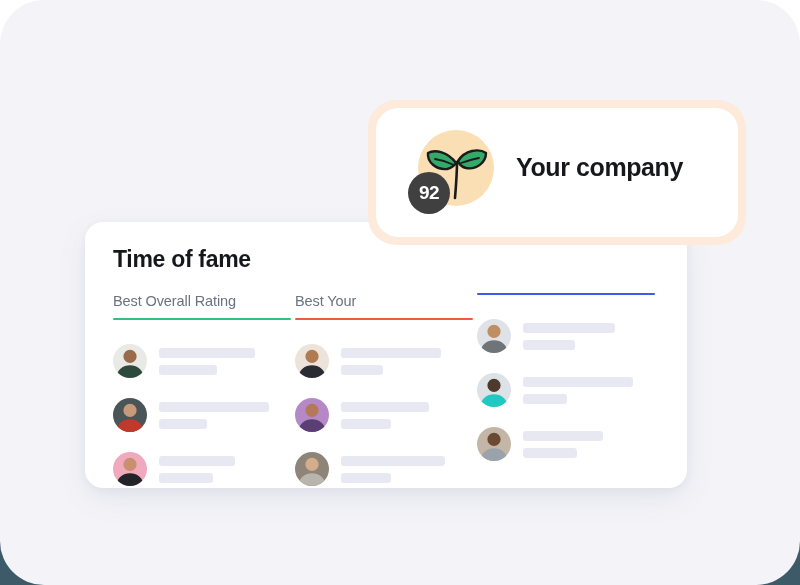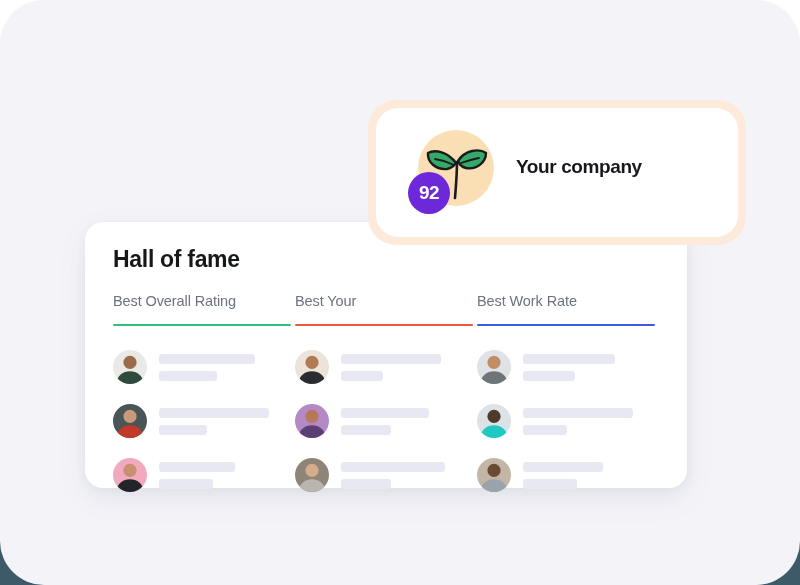--- a/index.html
+++ b/index.html
@@ -63,21 +63,21 @@
 
   .hof-col {
     width: 192px;
     margin-right: 0;
   }
   .hof-col + .hof-col { margin-left: 0; }
 
   .col-head {
     font-size: 14.5px;
     color: #6b7280;
-    padding-bottom: 15px;
+    padding-bottom: 9px;
     letter-spacing: -0.1px;
   }
 
   .col-rule {
     height: 2px;
     width: 178px;
     border-radius: 2px;
     margin-bottom: 16px;
   }
 
@@ -149,42 +149,42 @@
     background: #fadfb4;
   }
 
   .score-badge {
     position: absolute;
     left: 0;
     bottom: 2px;
     width: 42px;
     height: 42px;
     border-radius: 50%;
-    background: #6d28d9;
+    background: #404040;
     color: #ffffff;
     font-size: 19px;
     font-weight: bold;
     display: flex;
     align-items: center;
     justify-content: center;
     letter-spacing: -0.5px;
   }
 
   .plant-svg {
     position: absolute;
     left: 14px;
     top: 6px;
   }
 
   .company-text {
     margin-left: 22px;
   }
 
   .company-name {
-    font-size: 19px;
+    font-size: 25px;
     font-weight: bold;
     color: #17181c;
     letter-spacing: -0.4px;
     margin-bottom: 11px;
   }
 
   .status-chip {
     display: inline-block;
     background: #e4f7ef;
     color: #2bb981;
@@ -195,21 +195,21 @@
   }
 </style>
 </head>
 <body>
 
 <div class="page-top-fill"></div>
 
 <div class="canvas">
 
   <div class="hof-card">
-    <div class="hof-title">Hall of fame</div>
+    <div class="hof-title">Time of fame</div>
 
     <div class="hof-columns" id="columns">
         <div class="hof-col">
           <div class="col-head">Best Overall Rating</div>
           <div class="col-rule" style="background: rgb(46, 194, 126);"></div>
           <div class="row-item">
             <div class="avatar" style="background: rgb(233, 234, 230);"><svg width="34" height="34" viewBox="0 0 34 34">
                 <circle cx="17" cy="12.4" r="6.6" fill="#9a6b4a"></circle>
                 <path d="M3 34 C4 25.5, 10 21.2, 17 21.2 C24 21.2, 30 25.5, 31 34 Z" fill="#2e4a3c"></path>
               </svg></div>
@@ -267,21 +267,20 @@
                 <circle cx="17" cy="12.4" r="6.6" fill="#d6ad8c"></circle>
                 <path d="M3 34 C4 25.5, 10 21.2, 17 21.2 C24 21.2, 30 25.5, 31 34 Z" fill="#b9b4ad"></path>
               </svg></div>
             <div class="skel-wrap">
               <div class="skel" style="width: 104px;"></div>
               <div class="skel" style="width: 50px;"></div>
             </div>
           </div>
         </div>
         <div class="hof-col">
-          <div class="col-head">Best Work Rate</div>
           <div class="col-rule" style="background: rgb(63, 90, 232);"></div>
           <div class="row-item">
             <div class="avatar" style="background: rgb(223, 226, 230);"><svg width="34" height="34" viewBox="0 0 34 34">
                 <circle cx="17" cy="12.4" r="6.6" fill="#c08e63"></circle>
                 <path d="M3 34 C4 25.5, 10 21.2, 17 21.2 C24 21.2, 30 25.5, 31 34 Z" fill="#6f7479"></path>
               </svg></div>
             <div class="skel-wrap">
               <div class="skel" style="width: 92px;"></div>
               <div class="skel" style="width: 52px;"></div>
             </div>

